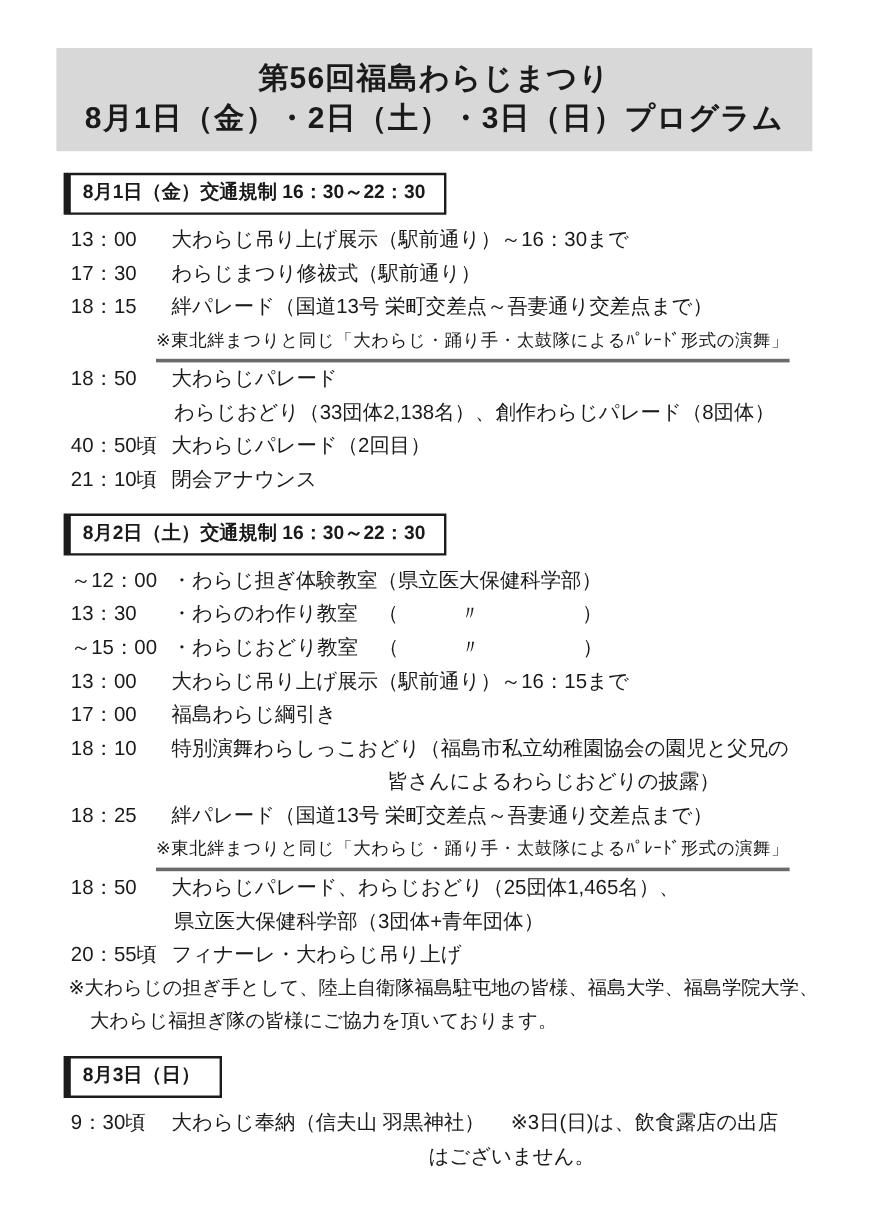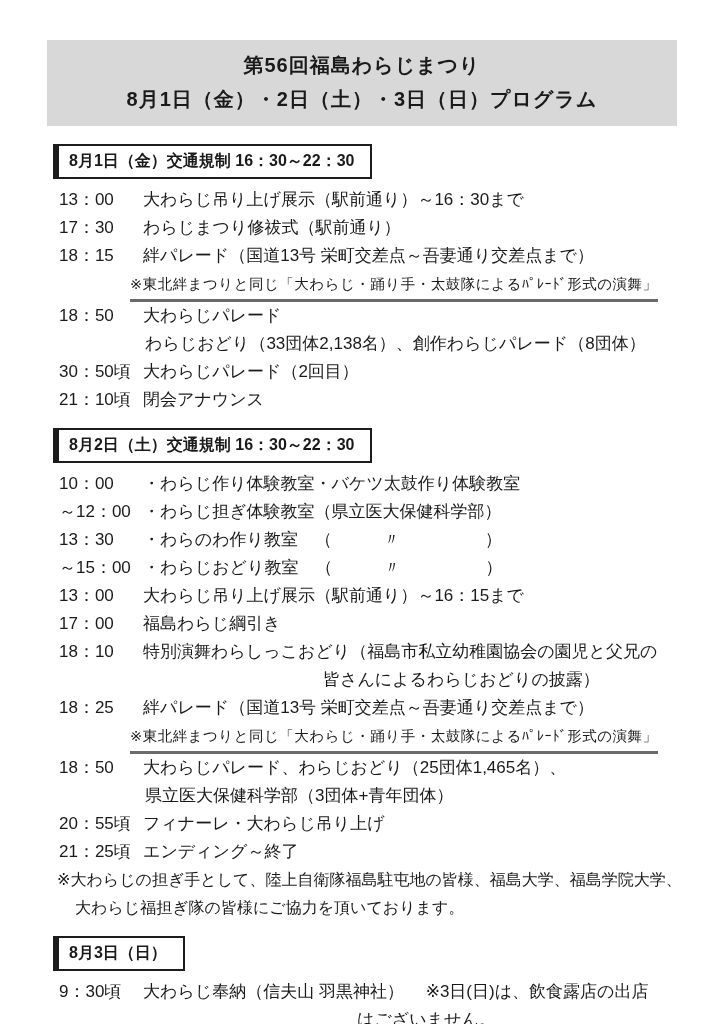--- a/index.html
+++ b/index.html
@@ -14,21 +14,21 @@
     padding: 40px 44px 0 47px;
   }
   .title-box {
     background: var(--header-bg, #d8d8d8);
     width: 630px;
     text-align: center;
     padding: 8px 4px 10px 4px;
     margin-bottom: 18px;
   }
   .title-box .t-line {
-    font-size: 20px;
+    font-size: 25px;
     font-weight: bold;
     line-height: 34px;
     letter-spacing: 1px;
     white-space: nowrap;
     text-align: center;
   }
   .section { margin-bottom: 14px; }
   .sec-heading {
     display: inline-block;
     border: 2px solid #1c1c1c;
@@ -88,30 +88,27 @@
         </div><div class="row normal">
           <span class="time">17：30</span>
           <span class="text">わらじまつり修祓式（駅前通り）</span>
         </div><div class="row normal">
           <span class="time">18：15</span>
           <span class="text">絆パレード（国道13号 栄町交差点～吾妻通り交差点まで）</span>
         </div><div class="row note"><span class="text">※東北絆まつりと同じ「大わらじ・踊り手・太鼓隊によるﾊﾟﾚｰﾄﾞ形式の演舞」</span></div><div class="row normal">
           <span class="time">18：50</span>
           <span class="text">大わらじパレード</span>
         </div><div class="row cont"><span class="text">わらじおどり（33団体2,138名）、創作わらじパレード（8団体）</span></div><div class="row normal">
-          <span class="time">30：50頃</span>
+          <span class="time">40：50頃</span>
           <span class="text">大わらじパレード（2回目）</span>
         </div><div class="row normal">
           <span class="time">21：10頃</span>
           <span class="text">閉会アナウンス</span>
         </div></section>
       <section class="section"><div class="sec-heading">8月2日（土）交通規制 16：30～22：30</div><div class="row normal">
-          <span class="time">10：00</span>
-          <span class="text">・わらじ作り体験教室・バケツ太鼓作り体験教室</span>
-        </div><div class="row normal">
           <span class="time">～12：00</span>
           <span class="text">・わらじ担ぎ体験教室（県立医大保健科学部）</span>
         </div><div class="row normal">
           <span class="time">13：30</span>
           <span class="text">・わらのわ作り教室　（　　　〃　　　　　）</span>
         </div><div class="row normal">
           <span class="time">～15：00</span>
           <span class="text">・わらじおどり教室　（　　　〃　　　　　）</span>
         </div><div class="row normal">
           <span class="time">13：00</span>
@@ -124,22 +121,19 @@
           <span class="text">特別演舞わらしっこおどり（福島市私立幼稚園協会の園児と父兄の</span>
         </div><div class="row cont-deep-a"><span class="text">皆さんによるわらじおどりの披露）</span></div><div class="row normal">
           <span class="time">18：25</span>
           <span class="text">絆パレード（国道13号 栄町交差点～吾妻通り交差点まで）</span>
         </div><div class="row note"><span class="text">※東北絆まつりと同じ「大わらじ・踊り手・太鼓隊によるﾊﾟﾚｰﾄﾞ形式の演舞」</span></div><div class="row normal">
           <span class="time">18：50</span>
           <span class="text">大わらじパレード、わらじおどり（25団体1,465名）、</span>
         </div><div class="row cont"><span class="text">県立医大保健科学部（3団体+青年団体）</span></div><div class="row normal">
           <span class="time">20：55頃</span>
           <span class="text">フィナーレ・大わらじ吊り上げ</span>
-        </div><div class="row normal">
-          <span class="time">21：25頃</span>
-          <span class="text">エンディング～終了</span>
         </div><div class="row footnote"><span class="text">※大わらじの担ぎ手として、陸上自衛隊福島駐屯地の皆様、福島大学、福島学院大学、</span></div><div class="row footnote-cont"><span class="text">大わらじ福担ぎ隊の皆様にご協力を頂いております。</span></div></section>
       <section class="section"><div class="sec-heading">8月3日（日）</div><div class="row normal">
           <span class="time">9：30頃</span>
           <span class="text">大わらじ奉納（信夫山 羽黒神社）　 ※3日(日)は、飲食露店の出店</span>
         </div><div class="row cont-deep-b"><span class="text">はございません。</span></div></section>
     </div>
 </div>
 
 </body></html>

